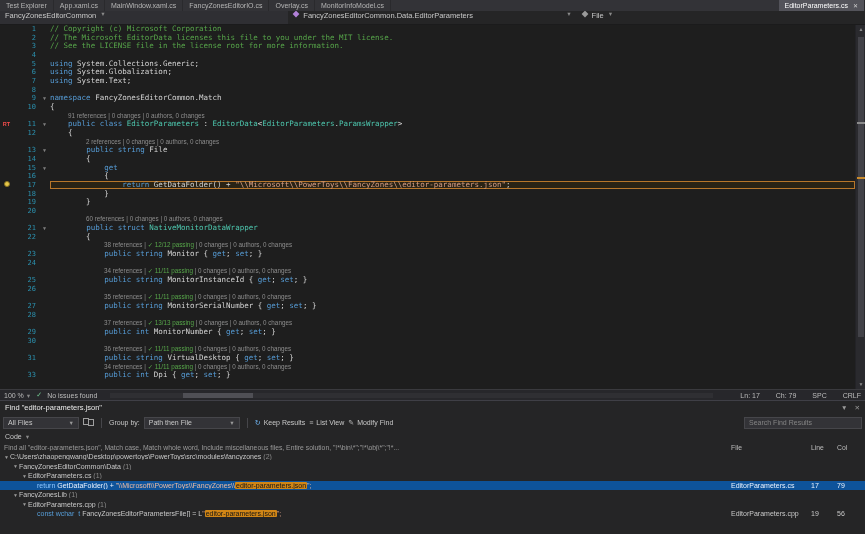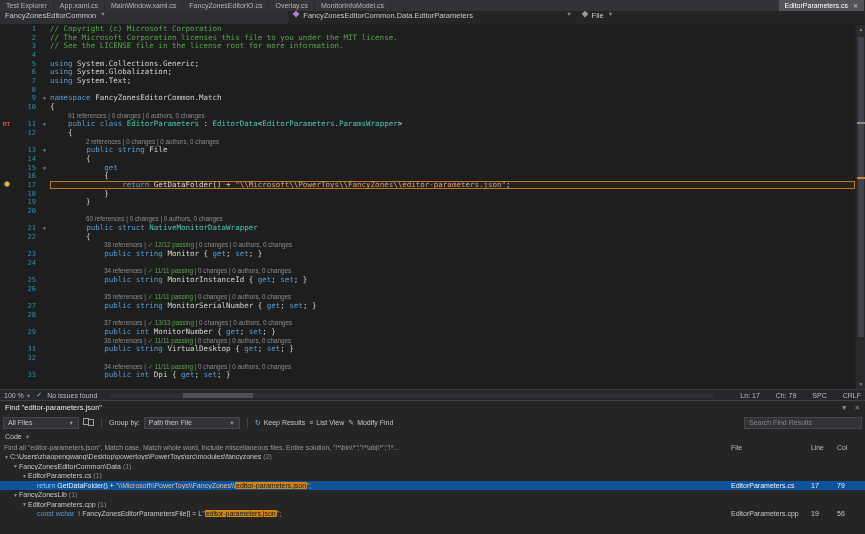--- a/index.html
+++ b/index.html
@@ -148,21 +148,21 @@
           <span class="g-fold"></span>
           <span class="c-area">
             <span class="com">// Copyright (c) Microsoft Corporation</span>
           </span>
         </div>
         <div class="crow">
           <span class="g-ico"></span>
           <span class="g-num">2</span>
           <span class="g-fold"></span>
           <span class="c-area">
-            <span class="com">// The Microsoft Corporation licenses this file to you under the MIT license.</span>
+            <span class="com">// The Microsoft EditorData licenses this file to you under the MIT license.</span>
           </span>
         </div>
         <div class="crow">
           <span class="g-ico"></span>
           <span class="g-num">3</span>
           <span class="g-fold"></span>
           <span class="c-area">
             <span class="com">// See the LICENSE file in the license root for more information.</span>
           </span>
         </div>
@@ -469,20 +469,26 @@
             <span class="pln">            </span>
             <span class="kw">public int </span>
             <span class="pln">MonitorNumber</span>
             <span class="pln"> { </span>
             <span class="kw">get</span>
             <span class="pln">; </span>
             <span class="kw">set</span>
             <span class="pln">; }</span>
           </span>
         </div>
+        <div class="crow">
+          <span class="g-ico"></span>
+          <span class="g-num">30</span>
+          <span class="g-fold"></span>
+          <span class="c-area"></span>
+        </div>
         <div class="crow lensrow">
           <span class="g-ico"></span>
           <span class="g-num"></span>
           <span class="g-fold"></span>
           <span class="c-area" style="padding-left: 54px;">
             <span class="lens">36 references | </span>
             <span class="lensok">✓ 11/11 passing</span>
             <span class="lens"> | 0 changes | 0 authors, 0 changes</span>
           </span>
         </div>
@@ -493,26 +499,20 @@
           <span class="c-area">
             <span class="pln">            </span>
             <span class="kw">public string </span>
             <span class="pln">VirtualDesktop</span>
             <span class="pln"> { </span>
             <span class="kw">get</span>
             <span class="pln">; </span>
             <span class="kw">set</span>
             <span class="pln">; }</span>
           </span>
-        </div>
-        <div class="crow">
-          <span class="g-ico"></span>
-          <span class="g-num">32</span>
-          <span class="g-fold"></span>
-          <span class="c-area"></span>
         </div>
         <div class="crow lensrow">
           <span class="g-ico"></span>
           <span class="g-num"></span>
           <span class="g-fold"></span>
           <span class="c-area" style="padding-left: 54px;">
             <span class="lens">34 references | </span>
             <span class="lensok">✓ 11/11 passing</span>
             <span class="lens"> | 0 changes | 0 authors, 0 changes</span>
           </span>

